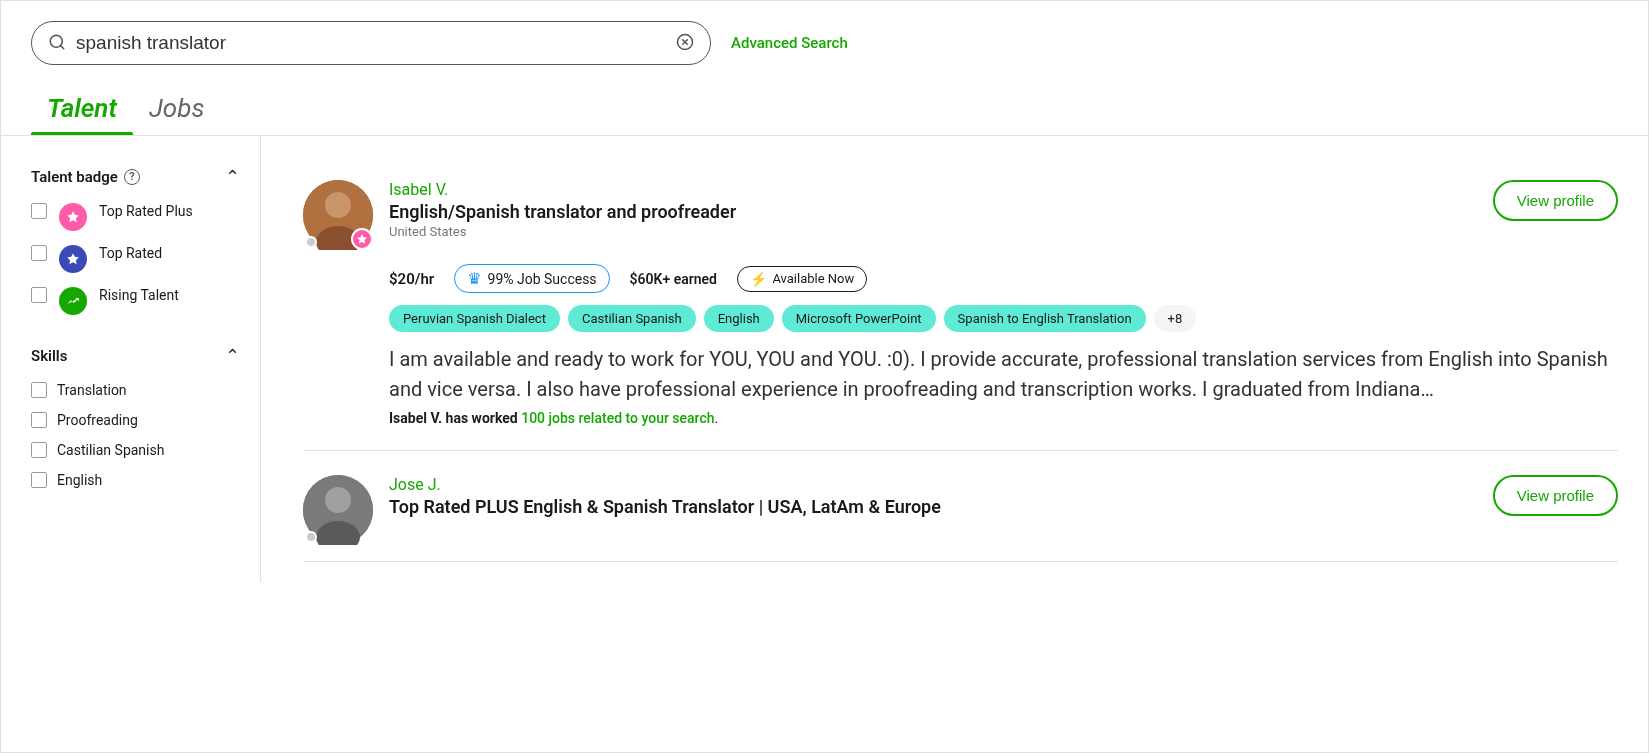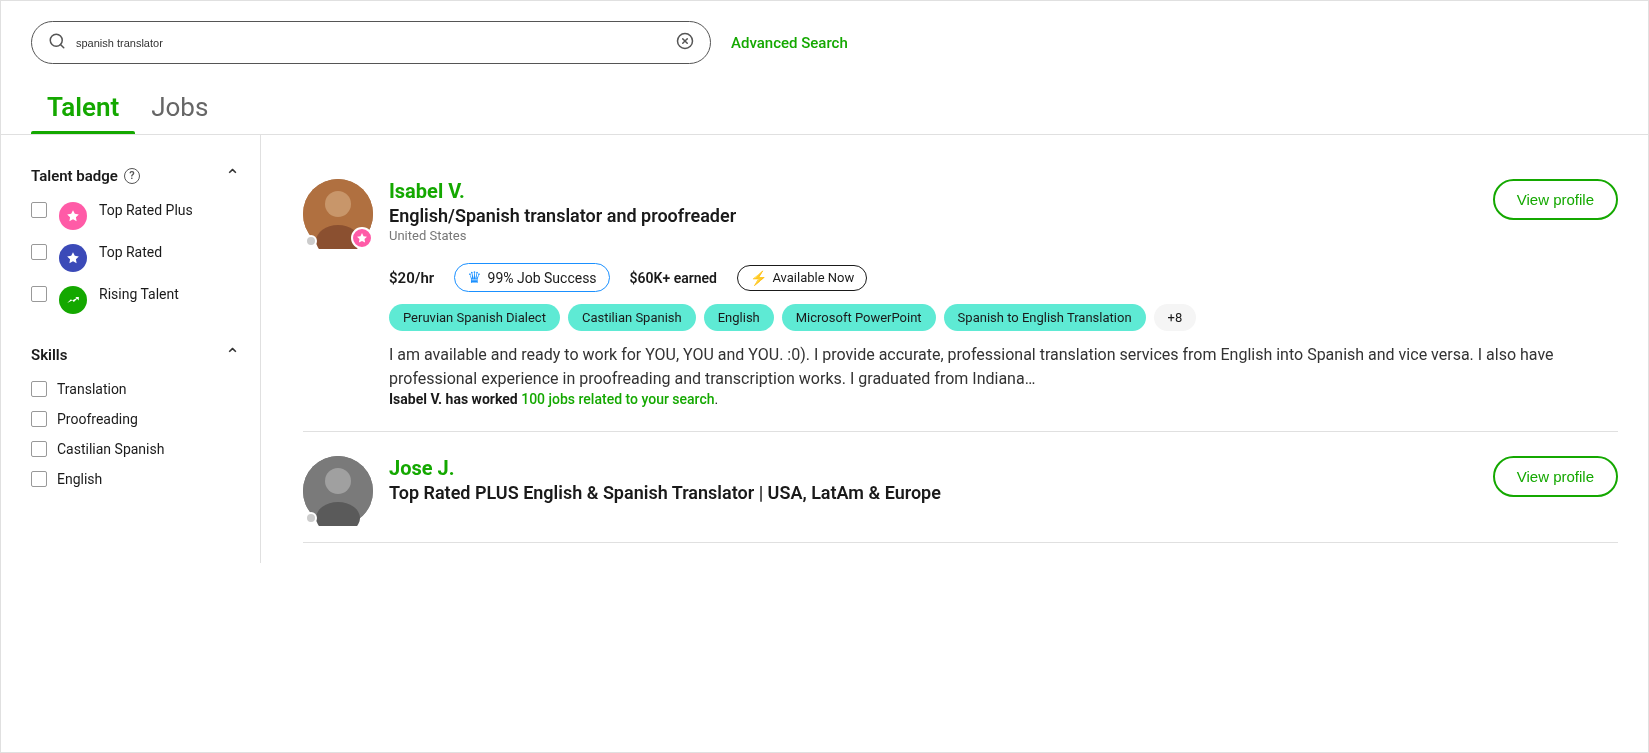--- a/index.html
+++ b/index.html
@@ -34,21 +34,21 @@
       gap: 10px;
       background: #fff;
     }
     .search-icon-svg {
       color: #555;
       flex-shrink: 0;
     }
     .search-input {
       border: none;
       outline: none;
-      font-size: 11px;
+      font-size: 19px;
       flex: 1;
       color: #333;
     }
     .clear-icon {
       cursor: pointer;
       color: #555;
     }
     .advanced-search-link {
       color: #14a800;
       font-size: 15px;
@@ -56,20 +56,21 @@
       cursor: pointer;
       text-decoration: none;
     }
     
     .tabs-area {
       padding: 0 30px;
       display: flex;
       align-items: flex-start;
       border-bottom: 1px solid #e0e0e0;
       margin-top: 10px;
+      font-style: italic;
     }
     .tab {
       font-size: 26px;
       font-weight: 400;
       padding: 8px 16px 12px;
       cursor: pointer;
       color: #666;
       position: relative;
     }
     .tab.active {
@@ -241,22 +242,22 @@
       right: 0;
       border: 2px solid #fff;
       display: flex;
       align-items: center;
       justify-content: center;
     }
     .card-info {
       flex: 1;
     }
     .freelancer-name {
-      font-size: 20px;
-      font-weight: 700;
+      font-size: 16px;
+      font-weight: 400;
       color: #14a800;
       cursor: pointer;
     }
     .freelancer-title {
       font-size: 18px;
       font-weight: 600;
       color: #1a1a1a;
       margin: 2px 0;
     }
     .freelancer-location {
@@ -333,22 +334,22 @@
       padding: 6px 14px;
       font-size: 13px;
       color: #1a1a1a;
       cursor: pointer;
     }
     .skill-tag.more {
       background: #f5f5f5;
     }
     
     .description {
-      margin: 0 0 0 86px;
-      font-size: 16px;
+      margin: 0 0 6px 86px;
+      font-size: 20px;
       color: #333;
       line-height: 1.5;
     }
     .jobs-worked {
       margin: 0 0 0 86px;
       font-size: 14px;
       color: #1a1a1a;
     }
     .jobs-worked strong {
       font-weight: 700;

